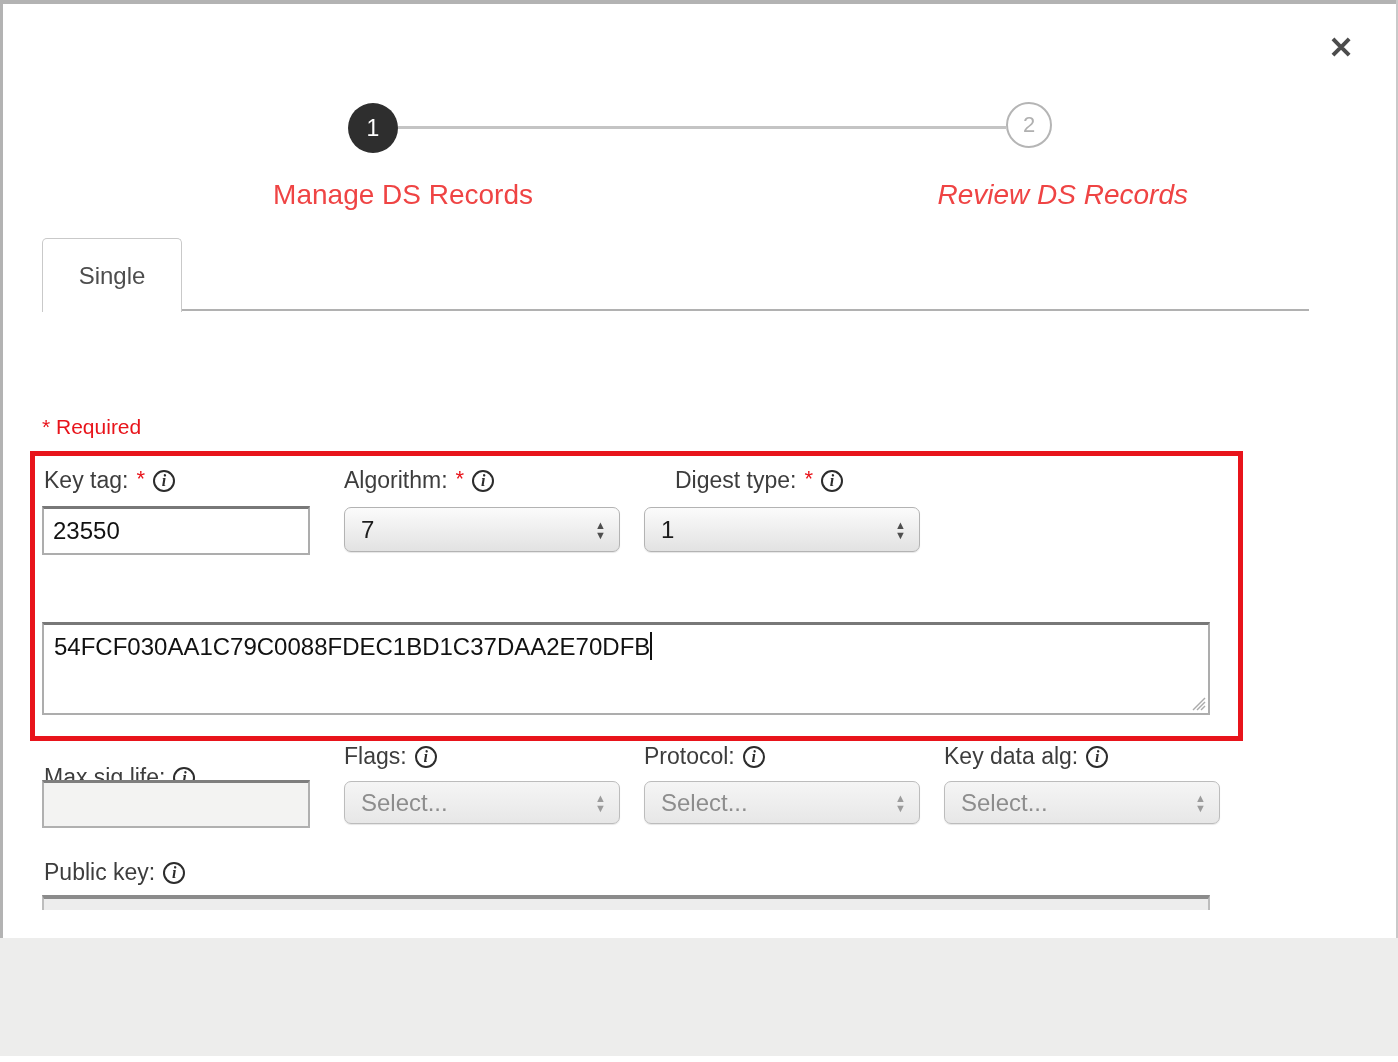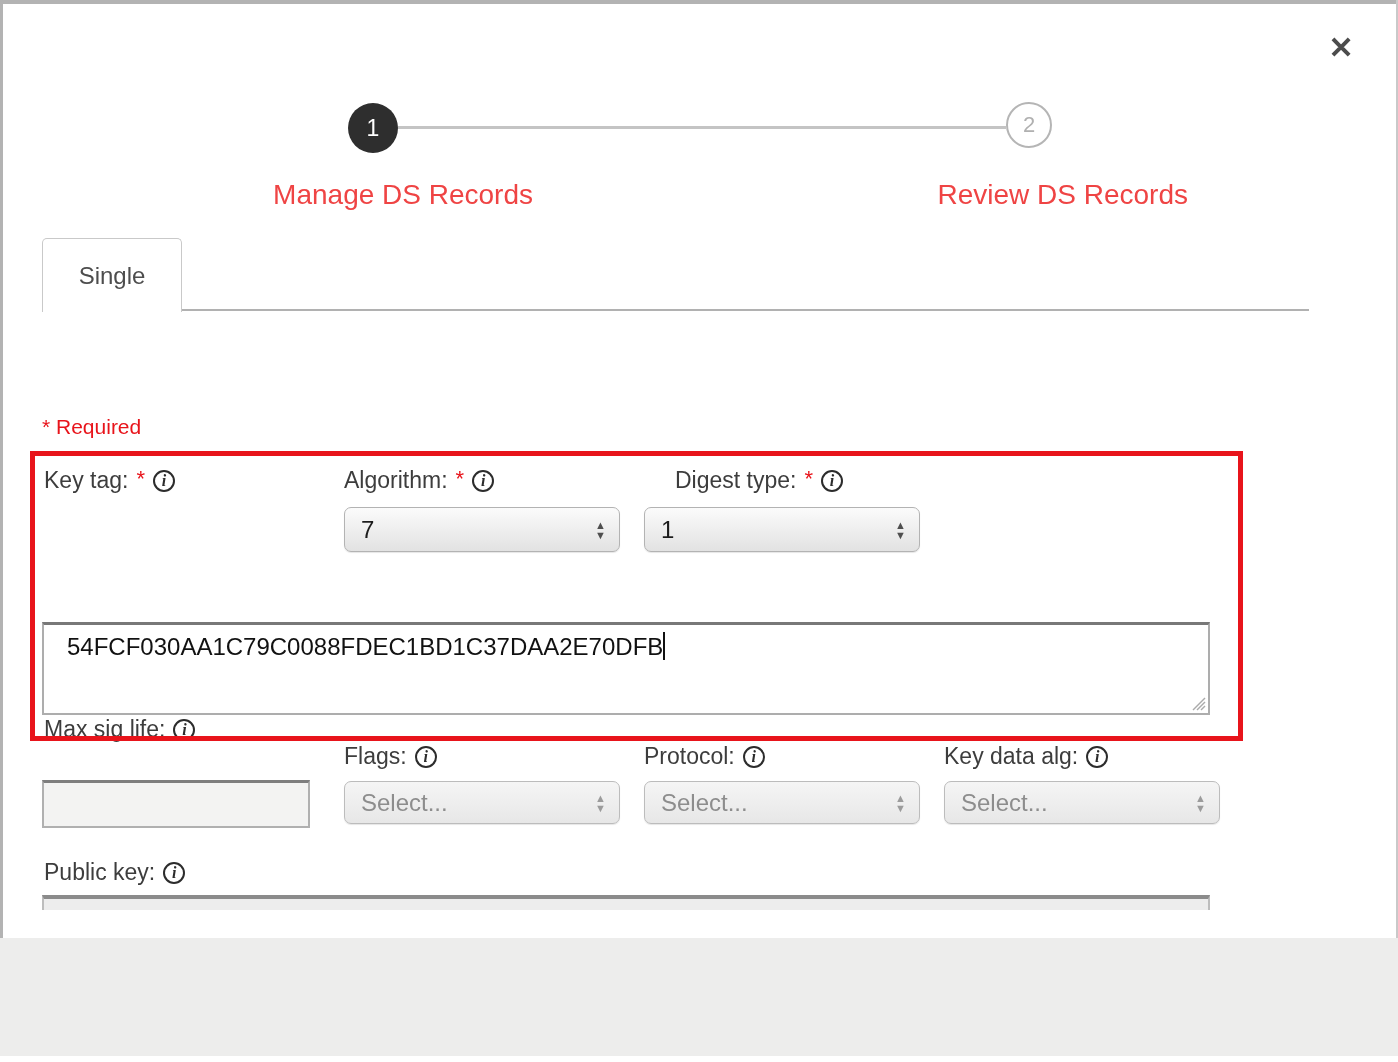--- a/index.html
+++ b/index.html
@@ -46,21 +46,21 @@
   
   .sel { height:45px; border:1px solid #b3b3b3; border-radius:7px; background:linear-gradient(180deg,#fbfbfb,#e2e2e2); box-shadow:0 1px 1px rgba(0,0,0,0.10); display:flex; align-items:center; justify-content:space-between; padding:0 13px 0 16px; cursor:pointer; }
   .sel .sel-value { font-size:24px; color:#1c1c1c; }
   .sel.placeholder { background:linear-gradient(180deg,#f5f5f5,#e7e7e7); border-color:#bcbcbc; }
   .sel.placeholder .sel-value { color:#8d8d8d; }
   .sel-arrows { display:flex; flex-direction:column; align-items:center; }
   .sel-arrows span { font-size:11px; line-height:10px; color:#4f4f4f; }
   .sel.placeholder .sel-arrows span { color:#9b9b9b; }
 
   
-  .textarea { border:2px solid #adadad; border-top:3px solid #787878; background:#fff; font-size:24px; color:#111; padding:7px 23px; position:relative; cursor:text; }
+  .textarea { border:2px solid #adadad; border-top:3px solid #787878; background:#fff; font-size:24px; color:#111; padding:7px 10px; position:relative; cursor:text; }
   .caret { display:inline-block; width:2px; height:28px; background:#111; vertical-align:-5px; }
   .grip { position:absolute; right:2px; bottom:2px; }
 
   
   .pk-stub { left:42px; top:895px; width:1168px; height:15px; border-top:4px solid #8b8b8b; border-left:2px solid #bdbdbd; border-right:2px solid #bdbdbd; background:#ededed; }
 
   
   .footer { left:0; top:938px; width:1398px; height:118px; background:#ededec; z-index:3; }
   .cancel-link { left:874px; top:991px; font-size:26px; color:#3575e2; cursor:pointer; }
   .btn { display:flex; align-items:center; justify-content:center; font-size:26px; cursor:pointer; }
@@ -82,21 +82,21 @@
 
   <div>
     <div class="abs step-circle-active">
       <span>1</span>
     </div>
     <div class="abs step-line"></div>
     <div class="abs step-circle-inactive">
       <span>2</span>
     </div>
     <div class="abs step-label" style="left:213px;top:179px;">Manage DS Records</div>
-    <div class="abs step-label" style="left:868px;top:179px;">Review DS Records</div>
+    <div class="abs step-label" style="left:868px;top:179px;font-style:italic;">Review DS Records</div>
   </div>
 
   <div class="abs tab-underline"></div>
   <div class="abs tab-active">
     <span>Single</span>
   </div>
 
   <div class="abs required-note">* Required</div>
 
   <div class="abs highlight-box"></div>
@@ -116,20 +116,21 @@
       </span>
   </div>
   <div class="abs field-label" style="left:675px;top:467px;">
     <span>Digest type:</span>
     <span class="req-star">*</span>
     <span class="info-icon">
         <span>i</span>
       </span>
   </div>
 
+  <input class="abs text-input" style="left: 42px; top: 506px; width: 268px; height: 49px;" value="23550">
   <div class="abs sel" style="left:344px;top:507px;width:276px;">
     <span class="sel-value">7</span>
     <span class="sel-arrows">
       <span>▲</span>
       <span>▼</span>
     </span>
   </div>
   <div class="abs sel" style="left:644px;top:507px;width:276px;">
     <span class="sel-value">1</span>
     <span class="sel-arrows">
@@ -147,21 +148,21 @@
   </div>
   <div class="abs textarea" style="left:42px;top:622px;width:1168px;height:93px;">
     <span>54FCF030AA1C79C0088FDEC1BD1C37DAA2E70DFB</span><span class="caret"></span>
     <svg class="grip" width="16" height="16">
       <line x1="3" y1="15" x2="15" y2="3" stroke="#ababab" stroke-width="1.5"></line>
       <line x1="7" y1="15" x2="15" y2="7" stroke="#ababab" stroke-width="1.5"></line>
       <line x1="11" y1="15" x2="15" y2="11" stroke="#ababab" stroke-width="1.5"></line>
     </svg>
   </div>
 
-  <div class="abs field-label" style="left:44px;top:716px;">
+  <div class="abs field-label" style="left:44px;top:764px;">
     <span>Max sig life:</span>
     <span class="info-icon">
         <span>i</span>
       </span>
   </div>
   <div class="abs field-label" style="left:344px;top:743px;justify-content:center;">
     <span>Flags:</span>
     <span class="info-icon">
         <span>i</span>
       </span>

